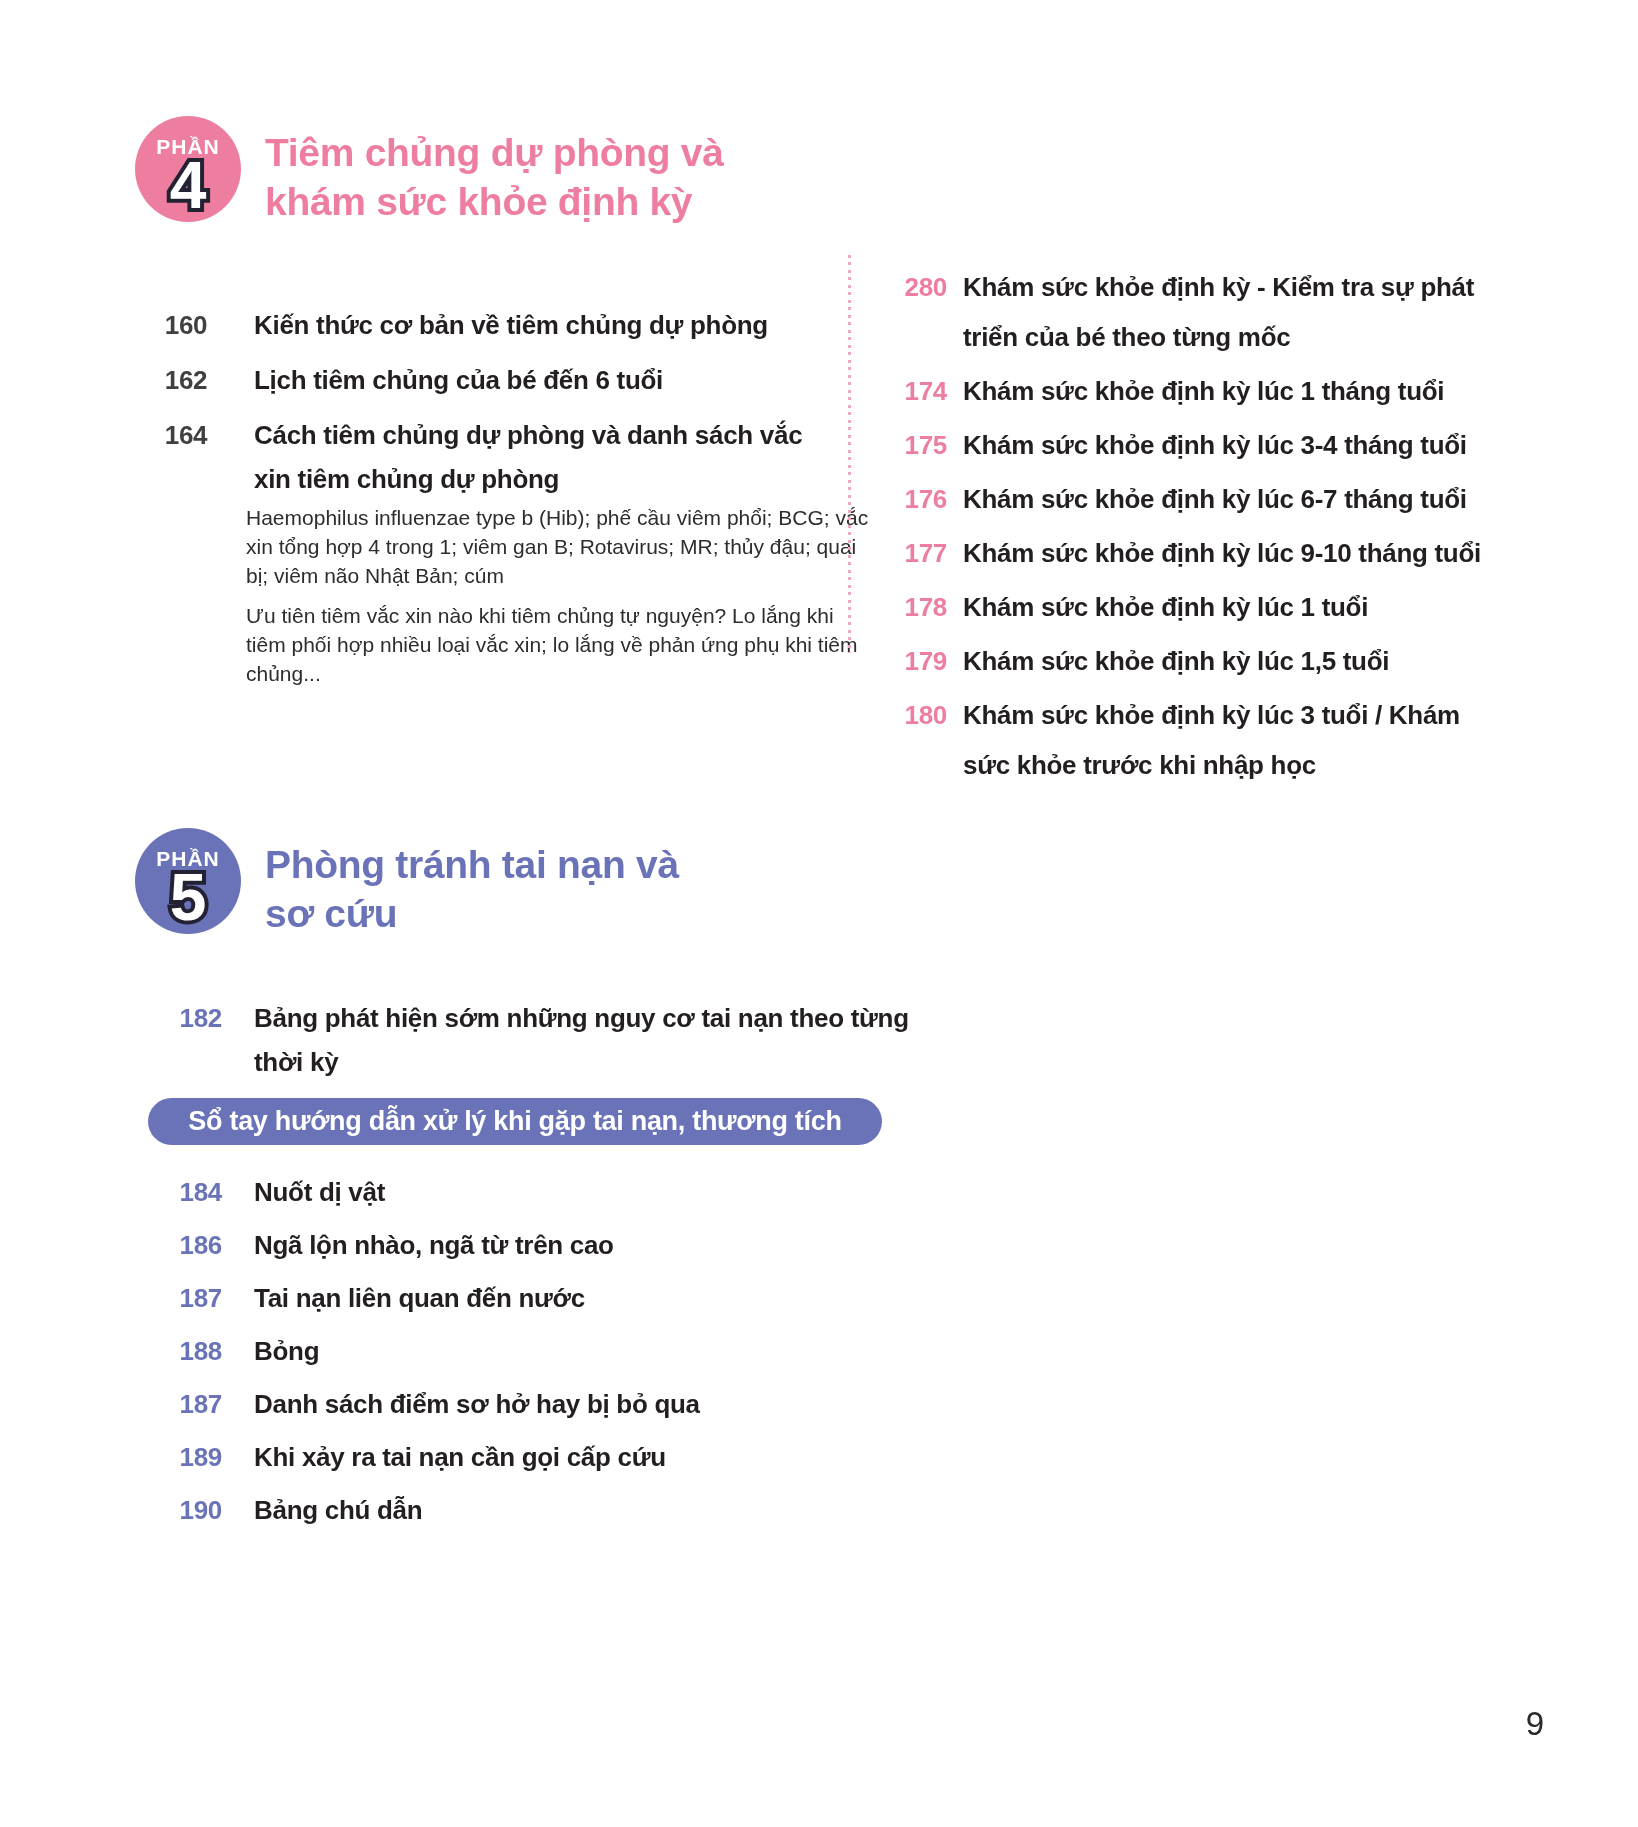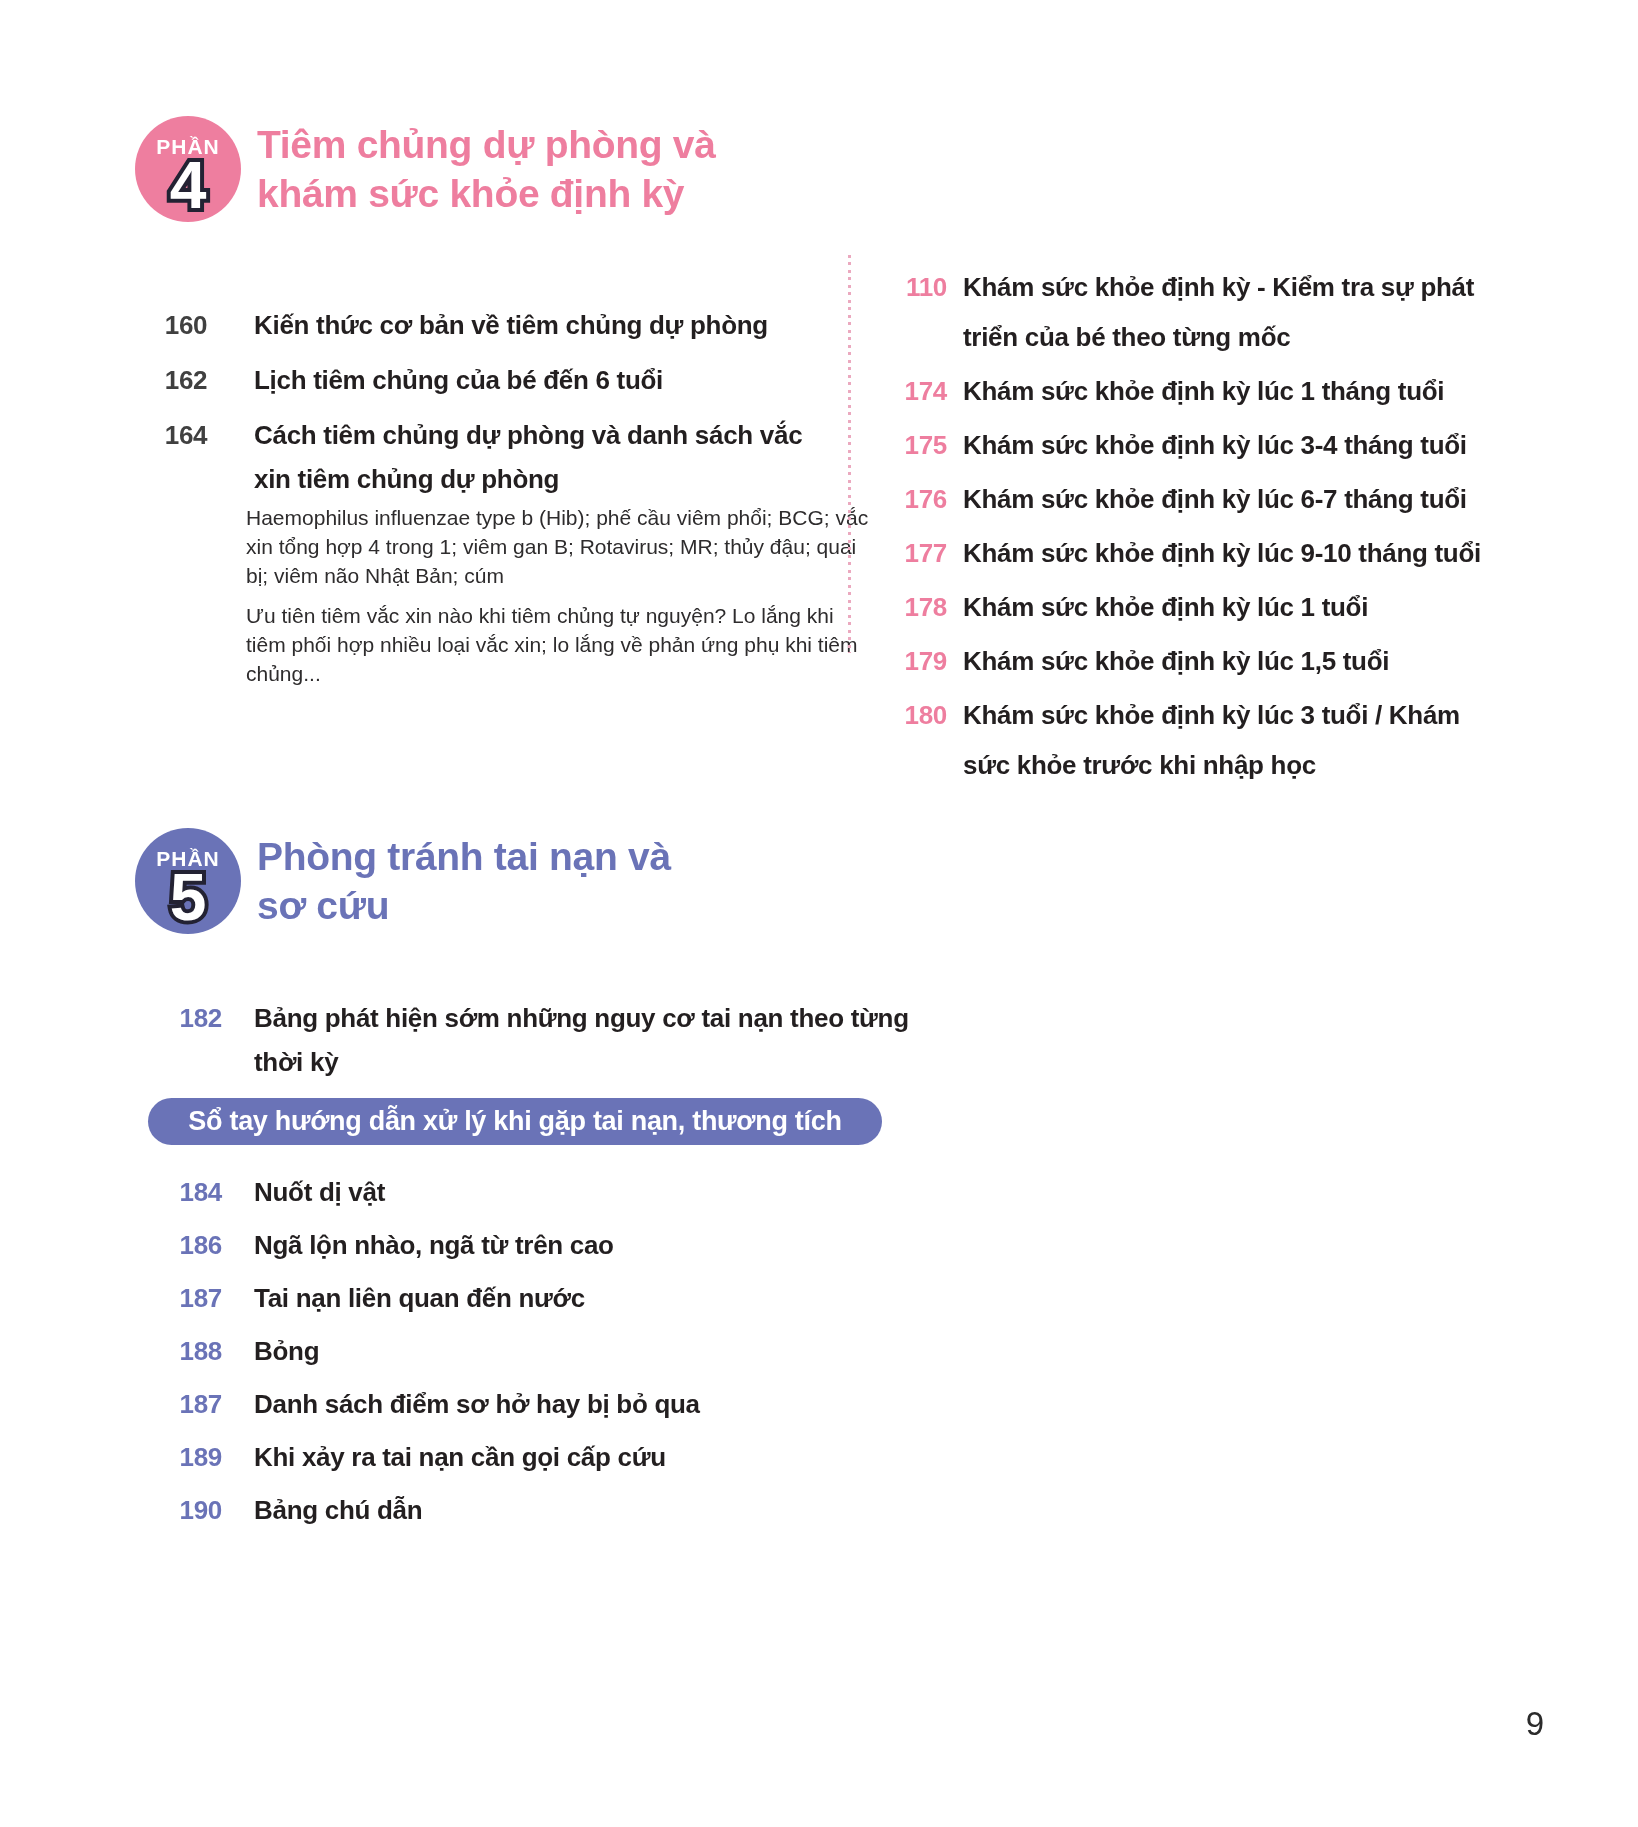--- a/index.html
+++ b/index.html
@@ -15,21 +15,21 @@
   .sec-header{position:absolute;display:flex;align-items:flex-start;gap:16px;}
   #p4-header{left:135px;top:116px;}
   #p5-header{left:135px;top:828px;}
   .badge{width:106px;height:106px;border-radius:50%;position:relative;text-align:center;flex:none;}
   .badge.pink{background:#ee7e9f;}
   .badge.purple{background:#6a73b7;}
   .badge-label{display:block;margin-top:20px;color:#ffffff;font-weight:bold;font-size:21px;letter-spacing:1px;line-height:1;}
   .badge-num{position:absolute;left:0;right:0;top:36px;font-size:66px;font-weight:bold;line-height:1;}
   .badge-num .stroke{position:absolute;left:0;right:0;top:0;-webkit-text-stroke:8px #232233;color:transparent;}
   .badge-num .fill{position:relative;color:#ffffff;}
-  .sec-title{margin:0;padding-top:4px;font-size:39px;font-weight:bold;line-height:49px;letter-spacing:-0.3px;}
+  .sec-title{margin:8px;padding-top:4px;font-size:39px;font-weight:bold;line-height:49px;letter-spacing:-0.3px;}
   .sec-title.pink-t{color:#ee7e9f;}
   .sec-title.purple-t{color:#6a73b7;}
   .sec-title span{display:block;}
 
   
   .toc-col{position:absolute;}
   #left-col{left:150px;top:303px;width:700px;}
   #right-col{left:895px;top:262px;width:620px;}
   .entry{margin-bottom:11px;}
   .row{display:flex;align-items:flex-start;}
@@ -104,21 +104,21 @@
     <div class="entry">
       <p class="detail">Ưu tiên tiêm vắc xin nào khi tiêm chủng tự nguyện? Lo lắng khi tiêm phối hợp nhiều loại vắc xin; lo lắng về phản ứng phụ khi tiêm chủng...</p>
     </div>
   </section>
 
   <div class="divider"></div>
 
   <section class="toc-col" id="right-col">
     <div class="entry">
       <div class="row">
-        <span class="num">110</span>
+        <span class="num">280</span>
         <span class="ttl">Khám sức khỏe định kỳ - Kiểm tra sự phát triển của bé theo từng mốc</span>
       </div>
     </div>
     <div class="entry">
       <div class="row">
         <span class="num">174</span>
         <span class="ttl">Khám sức khỏe định kỳ lúc 1 tháng tuổi</span>
       </div>
     </div>
     <div class="entry">

